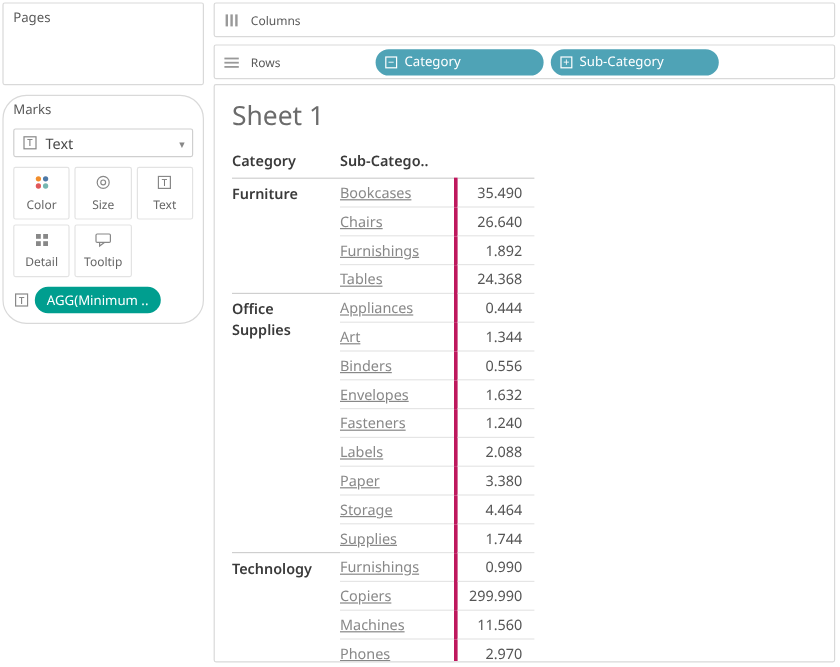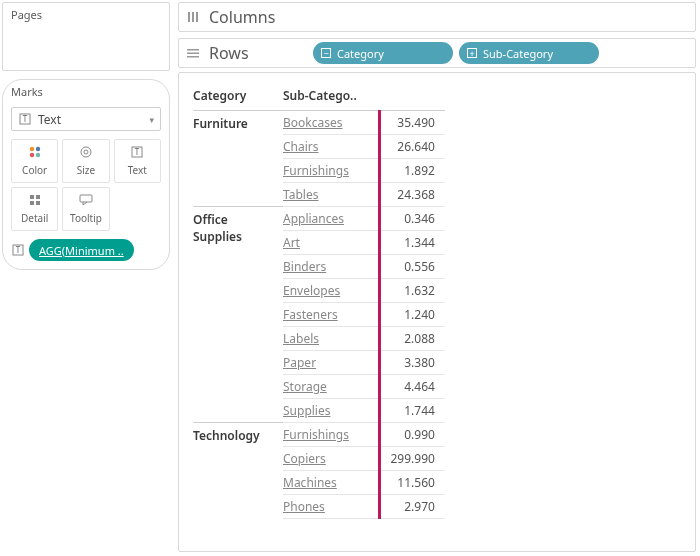--- a/index.html
+++ b/index.html
@@ -77,39 +77,38 @@
     background: #009e8f;
     color: #fff;
     border-radius: 12px;
     padding: 4px 10px;
     font-size: 11px;
     display: inline-flex;
     align-items: center;
     height: 22px;
     white-space: nowrap;
     overflow: hidden;
-    text-decoration: underline;
   }
   .main {
     flex: 1 1 auto;
     display: flex;
     flex-direction: column;
   }
   .shelf {
     border: 1px solid #d9d9d9;
     border-radius: 2px;
     margin: 2px 4px 4px 2px;
     height: 30px;
     display: flex;
     align-items: center;
     padding: 0 6px;
     gap: 8px;
   }
   .shelf-icon { width: 16px; display: flex; align-items: center; justify-content: center; }
-  .shelf-label { width: 96px; font-size: 16px; color: #5a5a5a; }
+  .shelf-label { width: 96px; font-size: 10px; color: #5a5a5a; }
   .shelf-fields { display: flex; gap: 6px; }
   .field-pill {
     background: #4fa3b6;
     color: #fff;
     border-radius: 12px;
     padding: 3px 12px 3px 8px;
     font-size: 11px;
     display: inline-flex;
     align-items: center;
     gap: 6px;
@@ -295,20 +294,21 @@
           <span>Category</span>
         </span>
         <span class="field-pill">
           <span class="toggle">+</span>
           <span>Sub-Category</span>
         </span>
       </div>
     </div>
 
     <div class="sheet-area">
+      <div class="sheet-title">Sheet 1</div>
 
       <table class="crosstab">
         <thead>
           <tr>
             <th class="cat-col">Category</th>
             <th class="sub-col">Sub-Catego..</th>
             <th></th>
           </tr>
         </thead>
         <tbody id="crosstab-body">
@@ -325,21 +325,21 @@
               <td class="sub-cell">Furnishings</td>
               <td class="val-cell">1.892</td>
             </tr>
             <tr>
               <td class="sub-cell">Tables</td>
               <td class="val-cell">24.368</td>
             </tr>
             <tr class="group-row">
               <td class="cat-cell" rowspan="9">Office Supplies</td>
               <td class="sub-cell">Appliances</td>
-              <td class="val-cell">0.346</td>
+              <td class="val-cell">0.444</td>
             </tr>
             <tr>
               <td class="sub-cell">Art</td>
               <td class="val-cell">1.344</td>
             </tr>
             <tr>
               <td class="sub-cell">Binders</td>
               <td class="val-cell">0.556</td>
             </tr>
             <tr>

